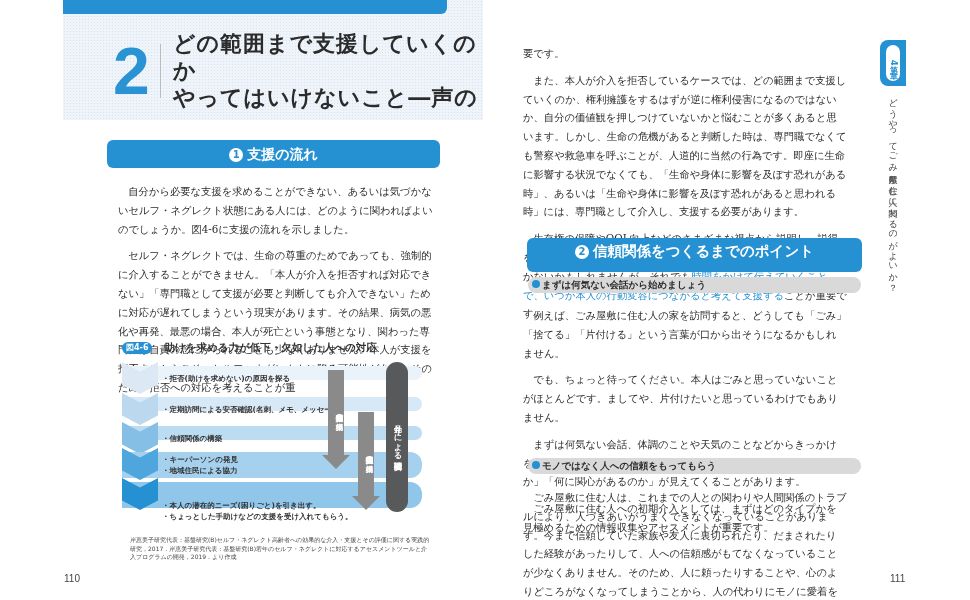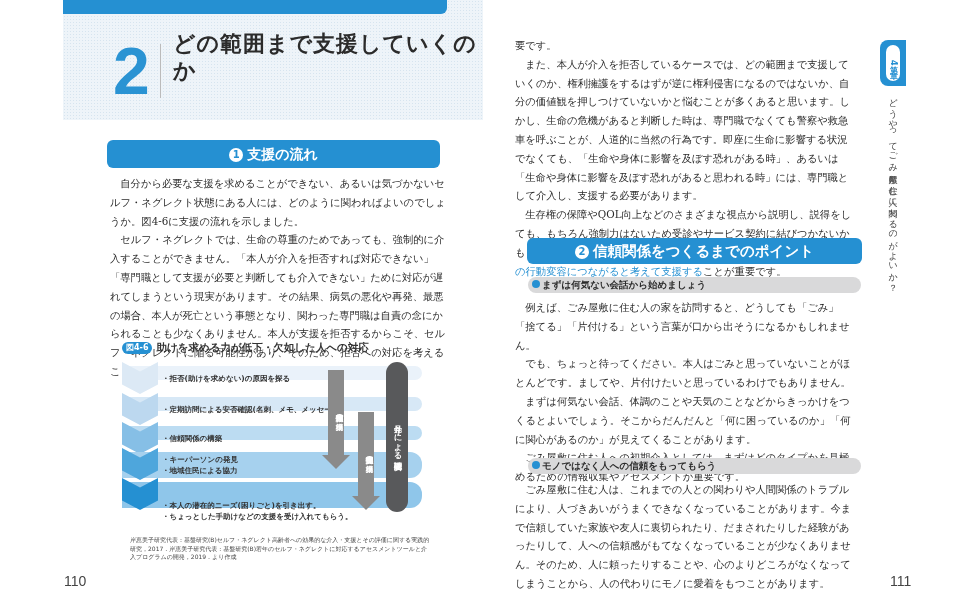--- a/index.html
+++ b/index.html
@@ -39,49 +39,49 @@
   }
   .sec-head .num {
     display:inline-block; width:14px; height:14px; border-radius:50%; background:#fff;
     color:#2590d2; font-size:10px; line-height:14px; margin-right:4px; vertical-align:1px;
   }
 
   .body-text {
     position:absolute; font-size:10.3px; line-height:18.8px; color:#2b2b2b;
     font-family:"DejaVu Serif", serif;
   }
-  .body-text p { margin:0; text-indent:1em; }
+  .body-text p { margin:8px; text-indent:1em; }
   .body-text p.noindent { text-indent:0; }
   .hl { color:#2590d2; }
 
   
   .fig-title { position:absolute; left:122px; top:341px; font-size:10.5px; font-weight:bold; color:#333; }
   .fig-badge {
     display:inline-block; background:#2590d2; color:#fff; font-size:8px; padding:0 4px;
-    border-radius:6px; margin-right:4px; line-height:12px; vertical-align:1px;
+    border-radius:6px; margin-right:12px; line-height:12px; vertical-align:1px;
   }
   .fig-row {
     position:absolute; left:122px; width:300px; height:14px; border-radius:0 12px 12px 0;
     font-size:7.5px; color:#333; font-weight:bold;
   }
   .fig-row .txt { position:absolute; left:40px; top:0; line-height:11px; }
   .fig-row .chev {
     position:absolute; left:0; top:-4px; width:36px; height:32px;
     clip-path: polygon(0 0, 50% 30%, 100% 0, 100% 70%, 50% 100%, 0 70%);
   }
   .varrow { position:absolute; background:#8a8a8a; color:#fff; font-size:7.5px; font-weight:bold; writing-mode:vertical-rl; text-align:center; }
   .varrow-head { position:absolute; width:0; height:0; border-left:14px solid transparent; border-right:14px solid transparent; border-top:14px solid #8a8a8a; }
   .vpill { position:absolute; background:#58595b; border-radius:11px; color:#fff; font-size:8px; font-weight:bold; writing-mode:vertical-rl; text-align:center; }
   .fig-ng {
     position:absolute; left:157px; top:512px; width:250px; height:20px; background:#2590d2;
     border-radius:10px; color:#fff; font-size:8.5px; font-weight:bold; text-align:center; line-height:20px;
   }
   .fig-source { position:absolute; left:130px; top:536px; width:300px; font-size:6px; line-height:8.5px; color:#444; }
 
-  .page-num { position:absolute; top:573px; font-size:14px; color:#444; font-family:"Liberation Sans", sans-serif; }
+  .page-num { position:absolute; top:573px; font-size:10px; color:#444; font-family:"Liberation Sans", sans-serif; }
 
   
   .sub-head {
     position:absolute; left:528px; width:333px; height:16px; background:#d9d9da; border-radius:8px;
     font-size:9.5px; font-weight:bold; color:#2b2b2b; line-height:16px;
   }
   .sub-head .dot { display:inline-block; width:8px; height:8px; border-radius:50%; background:#2590d2; margin:0 2px 0 4px; vertical-align:-0px; }
 
   .chapter-tab {
     position:absolute; left:880px; top:40px; width:26px; height:46px; background:#2590d2;
@@ -98,20 +98,21 @@
 </head>
 <body>
 
 <div class="page left">
   <div class="title-block"></div>
   <div class="title-topbar"></div>
   <div class="title-num">2</div>
   <div class="title-divider"></div>
   <div class="title-text">
     <div>どの範囲まで支援していくのか</div>
+    <div>やってはいけないこと―声の</div>
   </div>
 
   <div class="sec-head" style="left:107px; top:140px; width:333px;">
     <span class="num">1</span><span>支援の流れ</span>
   </div>
 
   <div class="body-text" style="left:110px; top:174px; width:336px;">
     <p>自分から必要な支援を求めることができない、あるいは気づかないセルフ・ネグレクト状態にある人には、どのように関わればよいのでしょうか。図4-6に支援の流れを示しました。</p>
     <p>セルフ・ネグレクトでは、生命の尊重のためであっても、強制的に介入することができません。「本人が介入を拒否すれば対応できない」「専門職として支援が必要と判断しても介入できない」ために対応が遅れてしまうという現実があります。その結果、病気の悪化や再発、最悪の場合、本人が死亡という事態となり、関わった専門職は自責の念にかられることも少なくありません。本人が支援を拒否するからこそ、セルフ・ネグレクトに陥る可能性があり、そのため、拒否への対応を考えることが重</p>
   </div>
@@ -159,21 +160,21 @@
 </div>
 
 <div class="page right"></div>
 
 <div class="body-text" style="left:515px; top:36px; width:340px;">
   <p class="noindent">要です。</p>
   <p>また、本人が介入を拒否しているケースでは、どの範囲まで支援していくのか、権利擁護をするはずが逆に権利侵害になるのではないか、自分の価値観を押しつけていないかと悩むことが多くあると思います。しかし、生命の危機があると判断した時は、専門職でなくても警察や救急車を呼ぶことが、人道的に当然の行為です。即座に生命に影響する状況でなくても、「生命や身体に影響を及ぼす恐れがある時」、あるいは「生命や身体に影響を及ぼす恐れがあると思われる時」には、専門職として介入し、支援する必要があります。</p>
   <p><span>生存権の保障やQOL向上などのさまざまな視点から説明し、説得をしても、もちろん強制力はないため受診やサービス契約に結びつかないかもしれませんが、それでも</span><span class="hl">時間をかけて伝えていくことで、いつか本人の行動変容につながると考えて支援する</span><span>ことが重要です。</span></p>
 </div>
 
-<div class="sec-head" style="left:527px; top:238px; width:335px; height:26px; line-height:26px; font-size:14.5px;">
+<div class="sec-head" style="left:527px; top:238px; width:335px; height:34px; line-height:26px; font-size:14.5px;">
   <span class="num">2</span><span>信頼関係をつくるまでのポイント</span>
 </div>
 
 <div class="sub-head" style="top:277px;">
   <span class="dot"></span><span>まずは何気ない会話から始めましょう</span>
 </div>
 
 <div class="body-text" style="left:515px; top:298px; width:340px;">
   <p>例えば、ごみ屋敷に住む人の家を訪問すると、どうしても「ごみ」「捨てる」「片付ける」という言葉が口から出そうになるかもしれません。</p>
   <p>でも、ちょっと待ってください。本人はごみと思っていないことがほとんどです。ましてや、片付けたいと思っているわけでもありません。</p>

